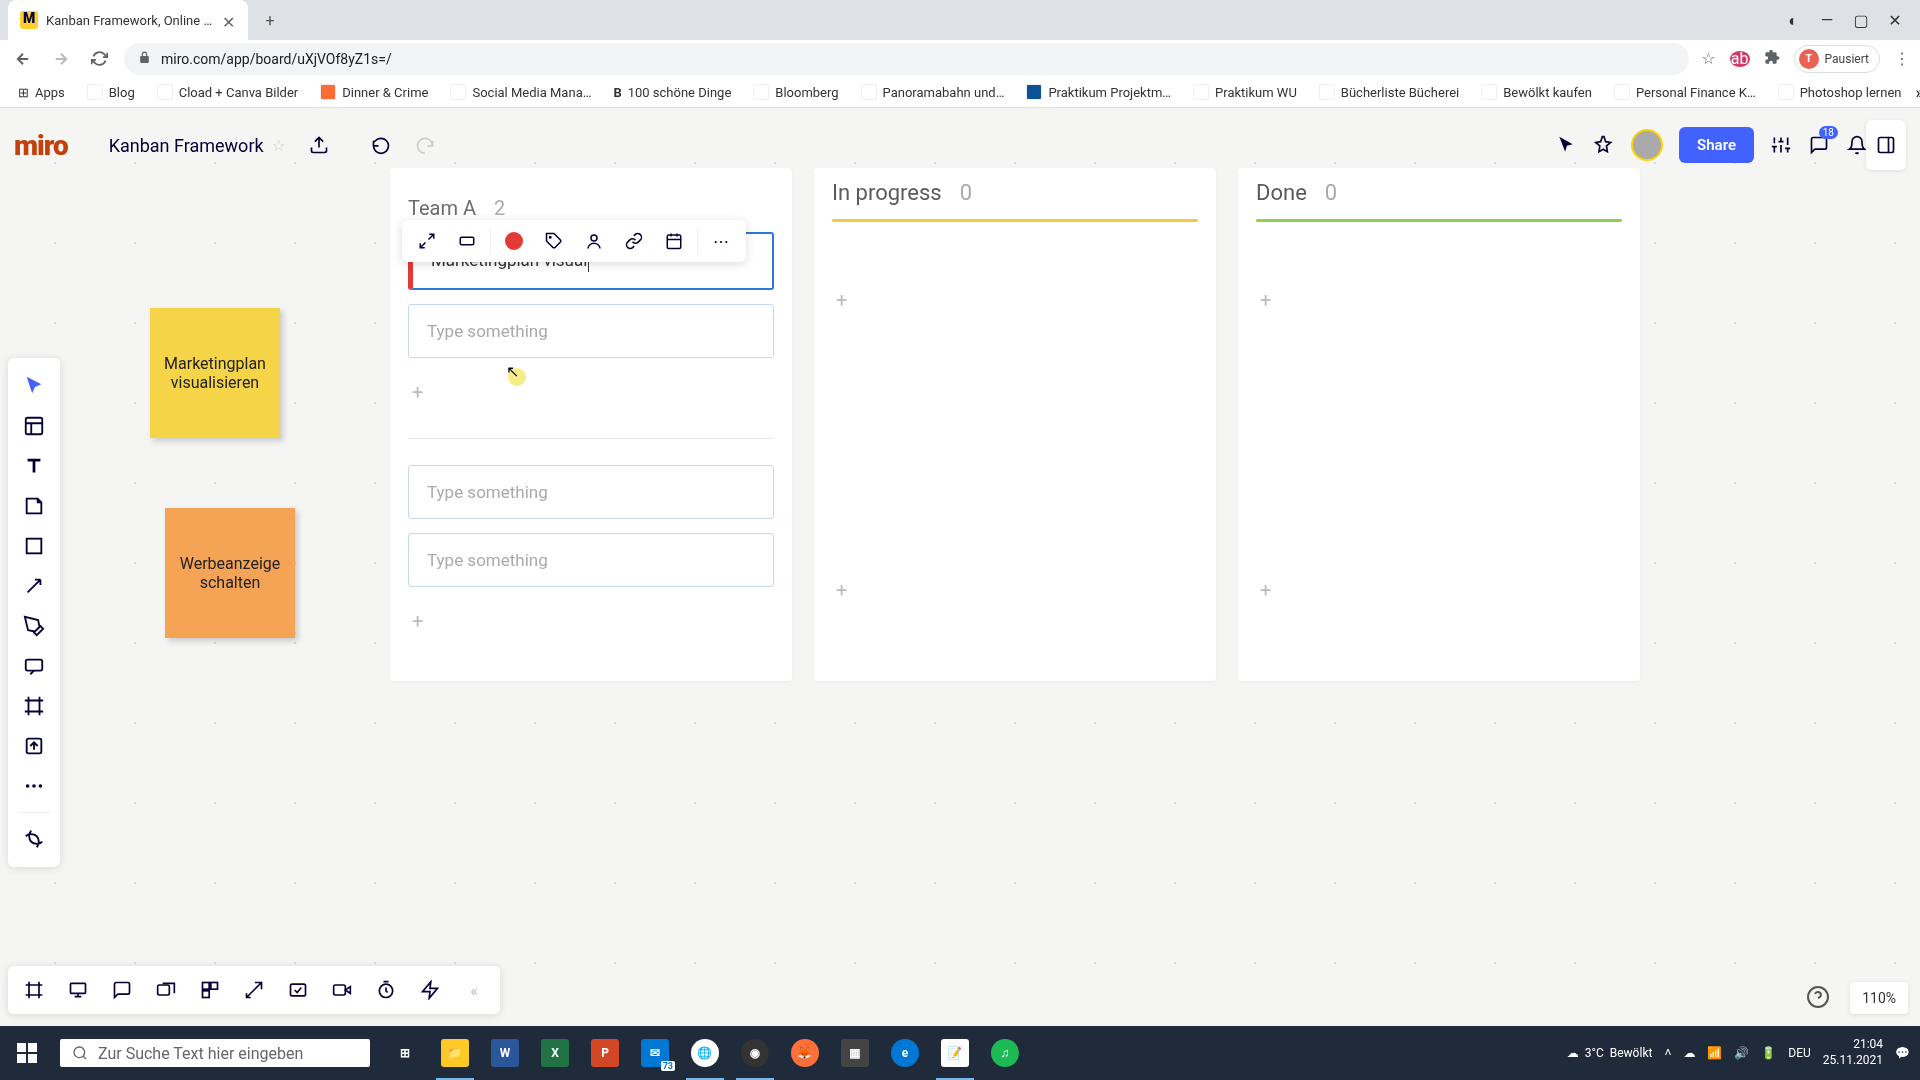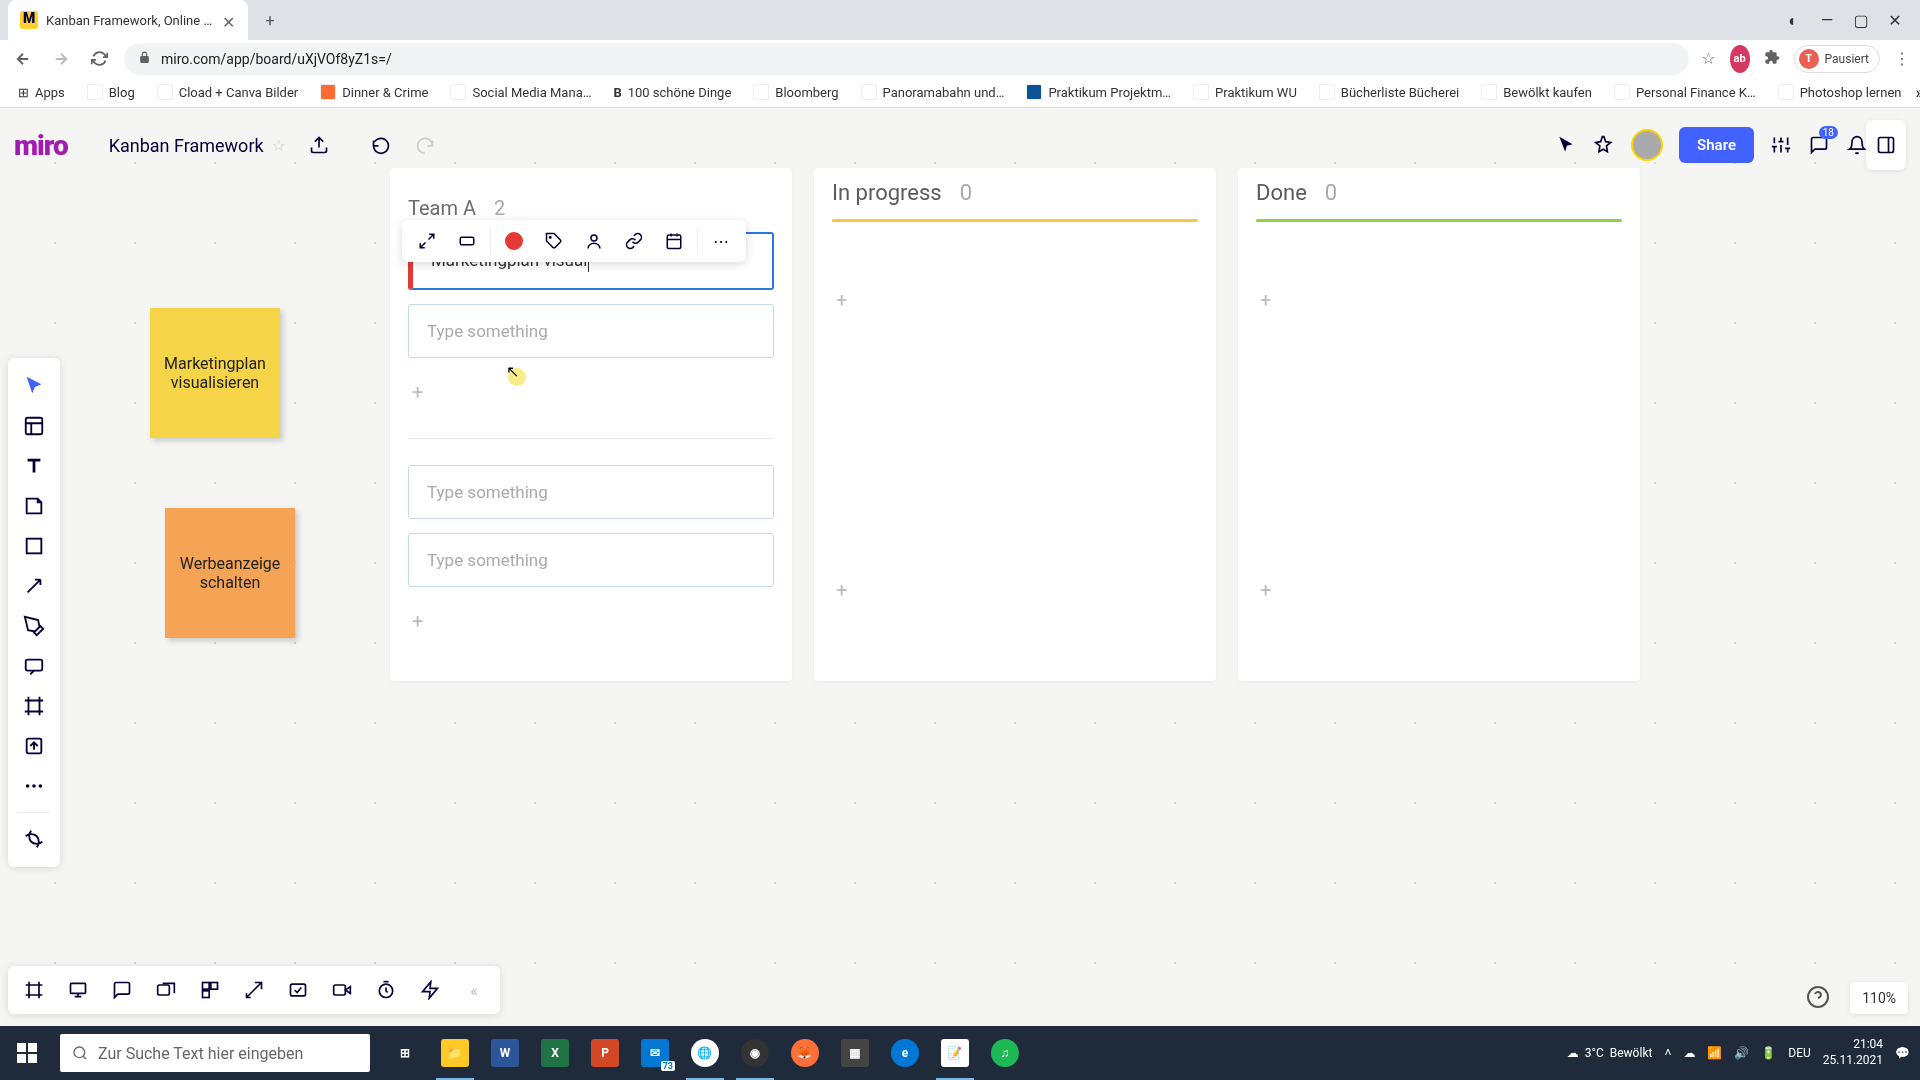--- a/index.html
+++ b/index.html
@@ -18,36 +18,36 @@
 .wc-btn { width: 14px; height: 14px; display: flex; align-items: center; justify-content: center; cursor: pointer; }
 
 .addr-bar { height: 44px; display: flex; align-items: center; padding: 0 10px; gap: 12px; background: #fff; }
 .nav-btn { width: 26px; height: 26px; display: flex; align-items: center; justify-content: center; color: #5f6368; cursor: pointer; border-radius: 50%; }
 .nav-btn.disabled { color: #bbb; }
 .omnibox { flex: 1; height: 32px; background: #f1f3f4; border-radius: 16px; display: flex; align-items: center; padding: 0 14px; gap: 10px; }
 .omnibox .lock { color: #5f6368; }
 .omnibox .url { font-size: 14px; color: #202124; }
 .right-icons { display: flex; align-items: center; gap: 14px; }
 .star-icon { color: #5f6368; }
-.ext-icon { width: 20px; height: 28px; border-radius: 50%; display: flex; align-items: center; justify-content: center; font-size: 11px; font-weight: bold; }
+.ext-icon { width: 20px; height: 16px; border-radius: 50%; display: flex; align-items: center; justify-content: center; font-size: 16px; }
 .profile-pill { height: 28px; border-radius: 14px; display: flex; align-items: center; gap: 6px; padding: 0 10px 0 4px; border: 1px solid #ddd; }
 .profile-pill .avatar { width: 20px; height: 20px; background: #ea6052; border-radius: 50%; color: #fff; font-size: 11px; display: flex; align-items: center; justify-content: center; font-weight: bold; }
 .profile-pill .label { font-size: 12px; color: #444; }
 
 .bookmarks-bar { height: 34px; display: flex; align-items: center; padding: 0 10px; gap: 6px; background: #fff; }
 .bk-item { display: flex; align-items: center; gap: 6px; padding: 4px 8px; font-size: 13px; color: #333; cursor: pointer; border-radius: 4px; white-space: nowrap; }
 .bk-icon { width: 16px; height: 16px; background: #fff; border: 1px solid #eee; border-radius: 2px; }
 .bk-more { margin-left: auto; display: flex; align-items: center; gap: 10px; }
 
 
 .app-area { position: absolute; top: 108px; bottom: 54px; left: 0; right: 0; background: #f5f5f3; }
 .dotgrid { position: absolute; inset: 0; background-image: radial-gradient(circle, #d8d8d6 1px, transparent 1px); background-size: 80px 80px; background-position: 15px 15px; }
 
 .app-topbar { position: absolute; top: 12px; left: 14px; right: 14px; height: 50px; display: flex; align-items: center; z-index: 20; }
-.miro-logo { font-weight: 900; font-size: 28px; color: #a21caf; letter-spacing: -1px; }
+.miro-logo { font-weight: 900; font-size: 28px; color: #c2410c; letter-spacing: -1px; }
 .board-title { font-size: 18px; color: #050038; margin-left: 41px; }
 .board-star { color: #ccc; margin-left: 8px; }
 .tb-icon { width: 22px; height: 22px; color: #050038; margin-left: 22px; cursor: pointer; display: flex; align-items: center; justify-content: center; }
 .tb-icon.disabled { color: #ccc; }
 .tb-right { margin-left: auto; display: flex; align-items: center; gap: 16px; }
 .tb-right .presence { width: 32px; height: 32px; border-radius: 50%; background: #aaa; border: 2px solid #ffd500; }
 .share-btn { background: #4262ff; color: #fff; font-weight: 600; padding: 9px 18px; border-radius: 6px; font-size: 15px; cursor: pointer; }
 .tb-right .ic { width: 22px; height: 22px; color: #050038; cursor: pointer; position: relative; display: flex; align-items: center; justify-content: center; }
 .badge14 { position: absolute; top: -8px; right: -8px; background: #4262ff; color: #fff; font-size: 10px; border-radius: 8px; padding: 1px 4px; }
 .panel-toggle { position: absolute; top: 12px; right: 14px; width: 40px; height: 50px; background: #fff; border-radius: 6px; display: flex; align-items: center; justify-content: center; box-shadow: 0 1px 4px rgba(0,0,0,0.1); z-index: 21; }
@@ -94,21 +94,21 @@
 .card-edit-bar { position: absolute; left: 402px; top: 112px; height: 42px; background: #fff; border-radius: 6px; box-shadow: 0 2px 10px rgba(0,0,0,0.15); display: flex; align-items: center; padding: 0 8px; gap: 6px; z-index: 25; }
 .ceb-item { width: 34px; height: 34px; display: flex; align-items: center; justify-content: center; color: #050038; cursor: pointer; }
 .ceb-item .dot-red { width: 18px; height: 18px; background: #e53935; border-radius: 50%; }
 .ceb-sep { width: 1px; height: 26px; background: #eee; }
 
 
 .taskbar { position: absolute; bottom: 0; left: 0; right: 0; height: 54px; background: #1f2b3a; display: flex; align-items: center; color: #fff; z-index: 100; }
 .start-btn { width: 54px; height: 54px; display: flex; align-items: center; justify-content: center; cursor: pointer; }
 .win-logo { width: 20px; height: 20px; display: grid; grid-template-columns: 1fr 1fr; grid-template-rows: 1fr 1fr; gap: 2px; }
 .win-logo div { background: #fff; }
-.search-box { width: 310px; height: 38px; background: #fff; border-radius: 2px; display: flex; align-items: center; gap: 10px; padding: 0 12px; color: #666; margin-left: 6px; }
+.search-box { width: 310px; height: 28px; background: #fff; border-radius: 2px; display: flex; align-items: center; gap: 10px; padding: 0 12px; color: #666; margin-left: 6px; }
 .tb-apps { display: flex; align-items: center; height: 100%; margin-left: 10px; }
 .tb-app { width: 50px; height: 54px; display: flex; align-items: center; justify-content: center; cursor: pointer; position: relative; }
 .tb-app .app-ic { width: 28px; height: 28px; border-radius: 3px; display: flex; align-items: center; justify-content: center; font-size: 12px; font-weight: bold; }
 .tb-app.active::after { content: ''; position: absolute; bottom: 0; left: 6px; right: 6px; height: 2px; background: #76b9ed; }
 .tray { margin-left: auto; display: flex; align-items: center; gap: 12px; padding-right: 10px; font-size: 12px; }
 .tray .weather { display: flex; align-items: center; gap: 6px; }
 .tray .dt { text-align: right; line-height: 1.3; }
 </style>
 </head>
 <body>

